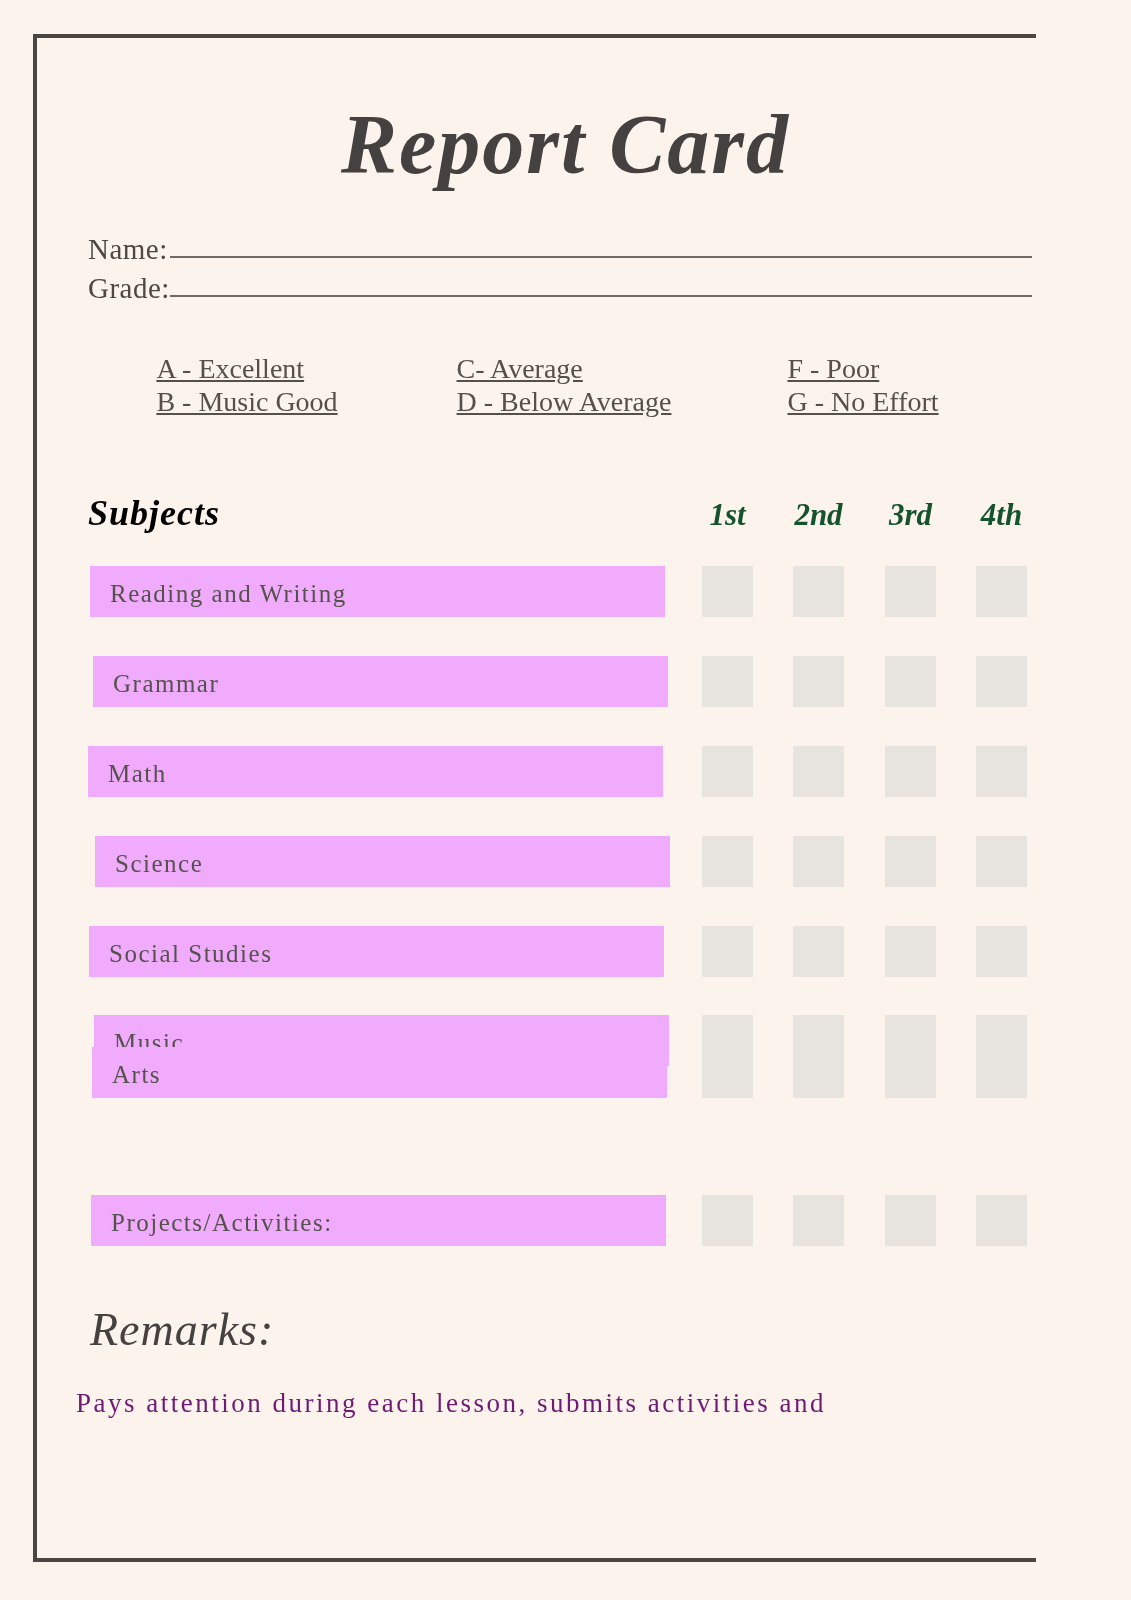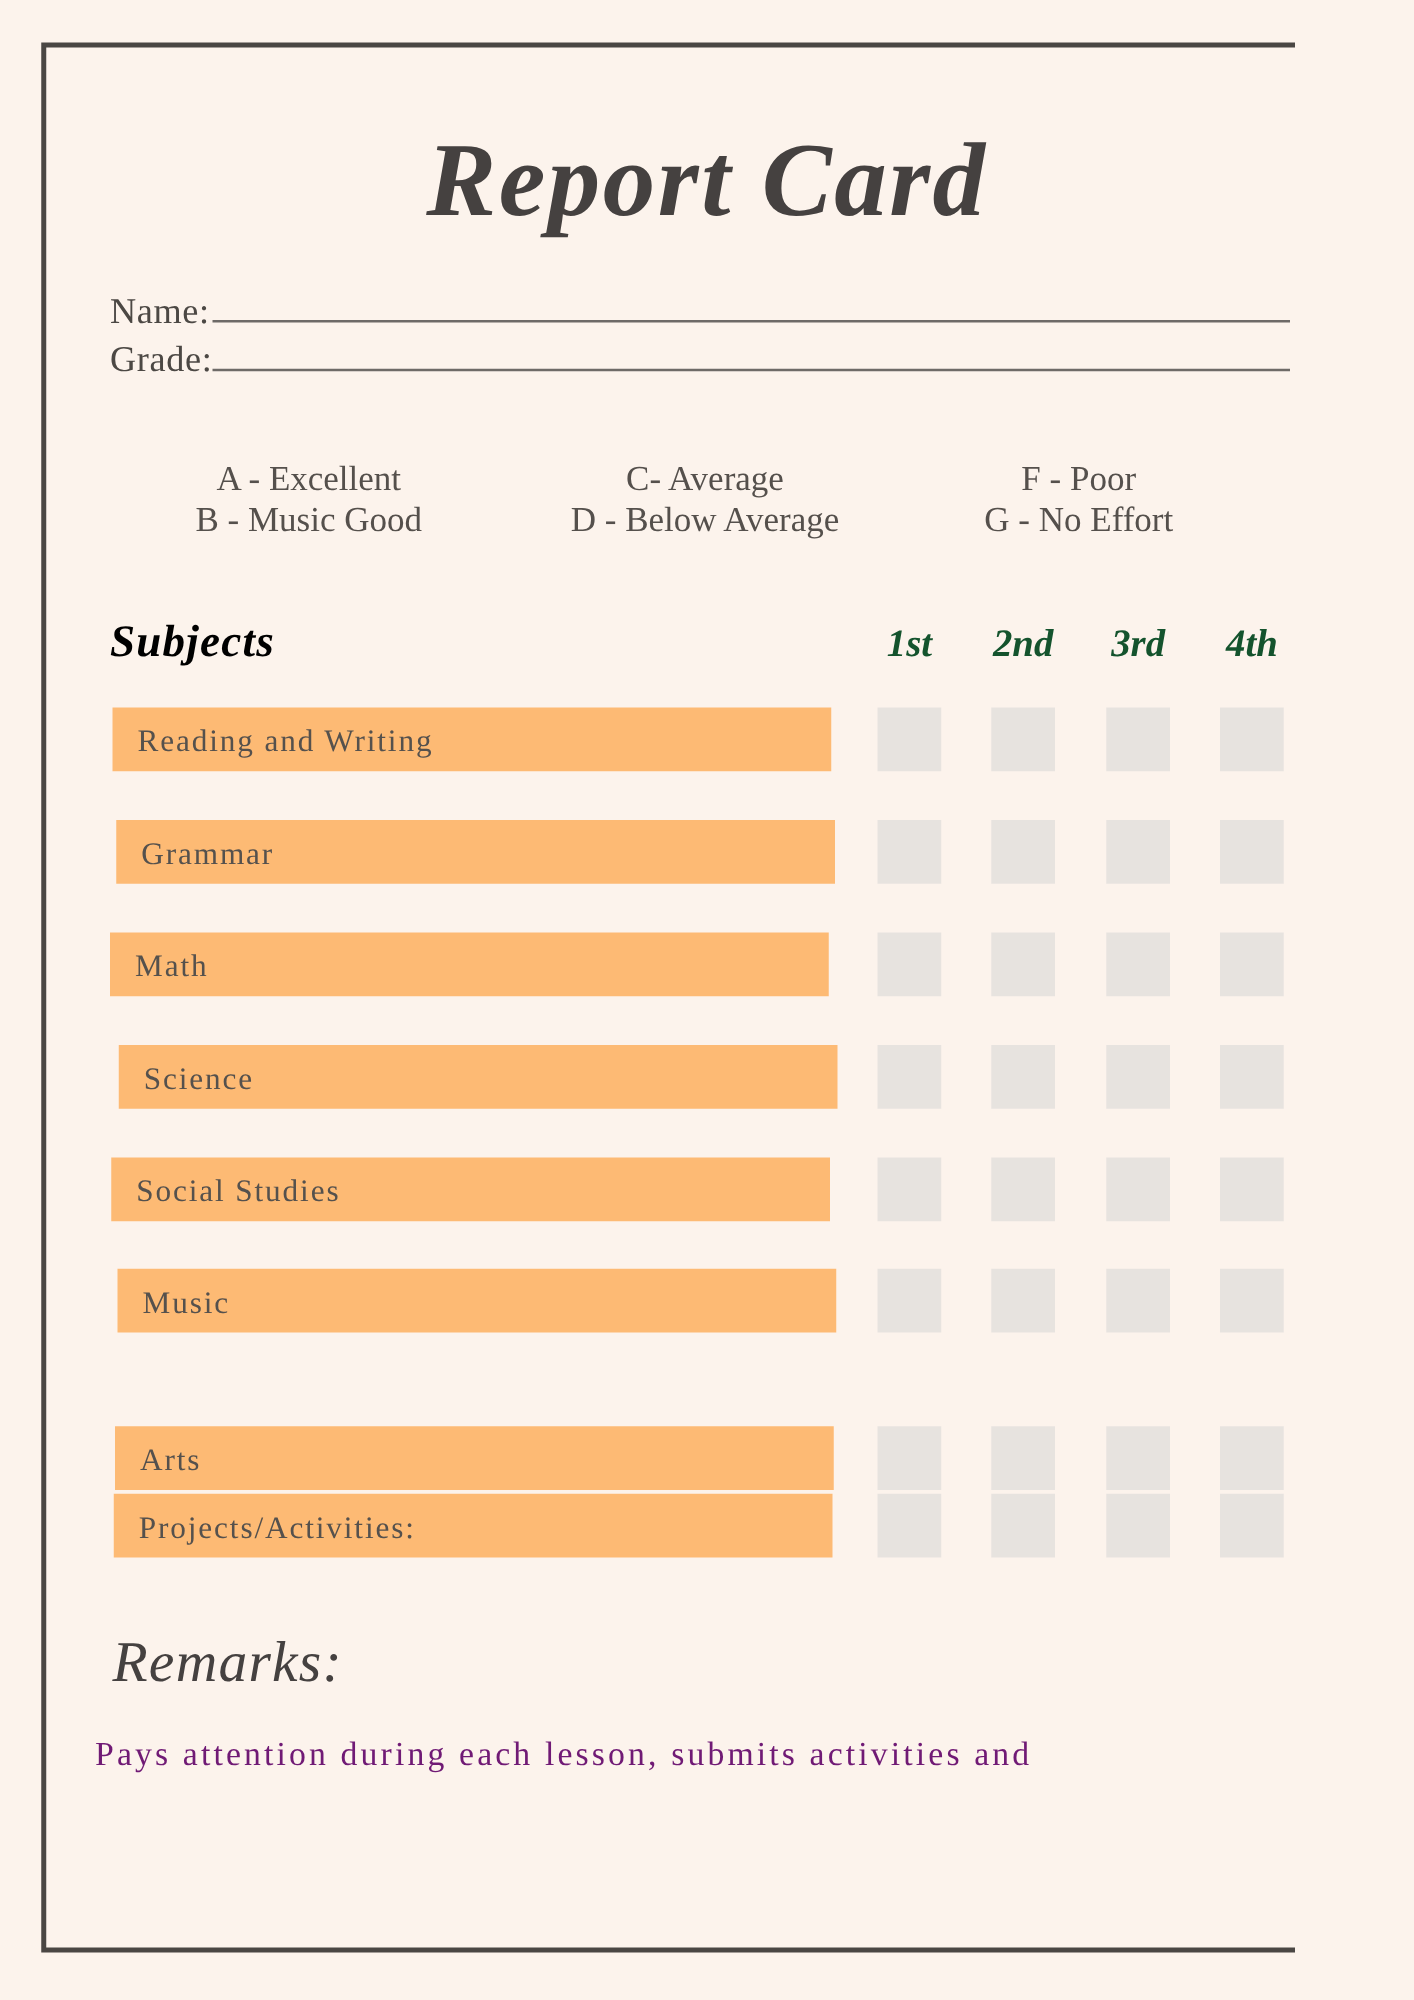--- a/index.html
+++ b/index.html
@@ -24,40 +24,40 @@
   }
   .field-label{
     position:absolute;left:88px;
     font-size:29px;color:#4c4844;letter-spacing:0.5px;
   }
   .field-line{
     position:absolute;left:170px;width:862px;height:0;
     border-bottom:2px solid #6e6a67;
   }
   .legend-col{
-    position:absolute;top:367px;
+    position:absolute;top:352px;
     transform:translateX(-50%);
-    text-align:center;
-    font-size:28px;line-height:33px;color:#55504c;
+    text-align:left;
+    font-size:28px;line-height:33px;color:#55504c;text-decoration:underline;
   }
   .subjects-heading{
     position:absolute;left:88px;top:492px;
     font-size:36px;font-weight:bold;font-style:italic;
     color:#000000;letter-spacing:1px;
   }
   .qhead{
     position:absolute;top:497px;width:51px;
     display:flex;justify-content:center;
     font-size:31px;font-weight:bold;font-style:italic;
     color:#14532d;white-space:nowrap;
   }
   .row{position:absolute;left:0;width:100%;height:51px;}
   .bar{
     position:absolute;top:0;width:575px;height:51px;
-    background:#fdba74;
+    background:#f0abfc;
     display:flex;align-items:center;
   }
   .subject-label{
     padding-left:20px;
     font-size:25px;letter-spacing:1.5px;color:#55514d;
     padding-top:4px;
   }
   .cell{
     position:absolute;top:0;width:51px;height:51px;
     background:#e7e3df;
@@ -160,21 +160,21 @@
   <div class="row" style="top:1015px">
     <div class="bar" style="left:94px">
       <span class="subject-label">Music</span>
     </div>
     <div class="cell c1"></div>
     <div class="cell c2"></div>
     <div class="cell c3"></div>
     <div class="cell c4"></div>
   </div>
 
-  <div class="row" style="top:1141px">
+  <div class="row" style="top:1047px">
     <div class="bar" style="left:92px">
       <span class="subject-label">Arts</span>
     </div>
     <div class="cell c1"></div>
     <div class="cell c2"></div>
     <div class="cell c3"></div>
     <div class="cell c4"></div>
   </div>
 
   <div class="row" style="top:1195px">

